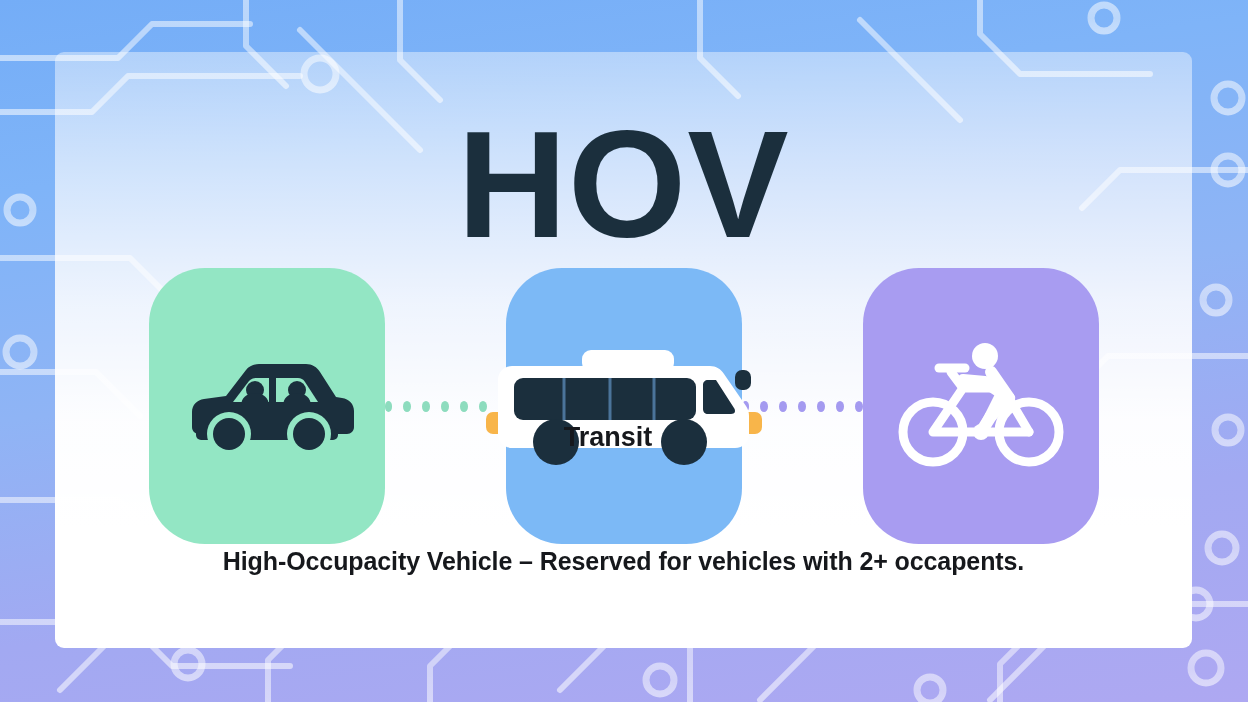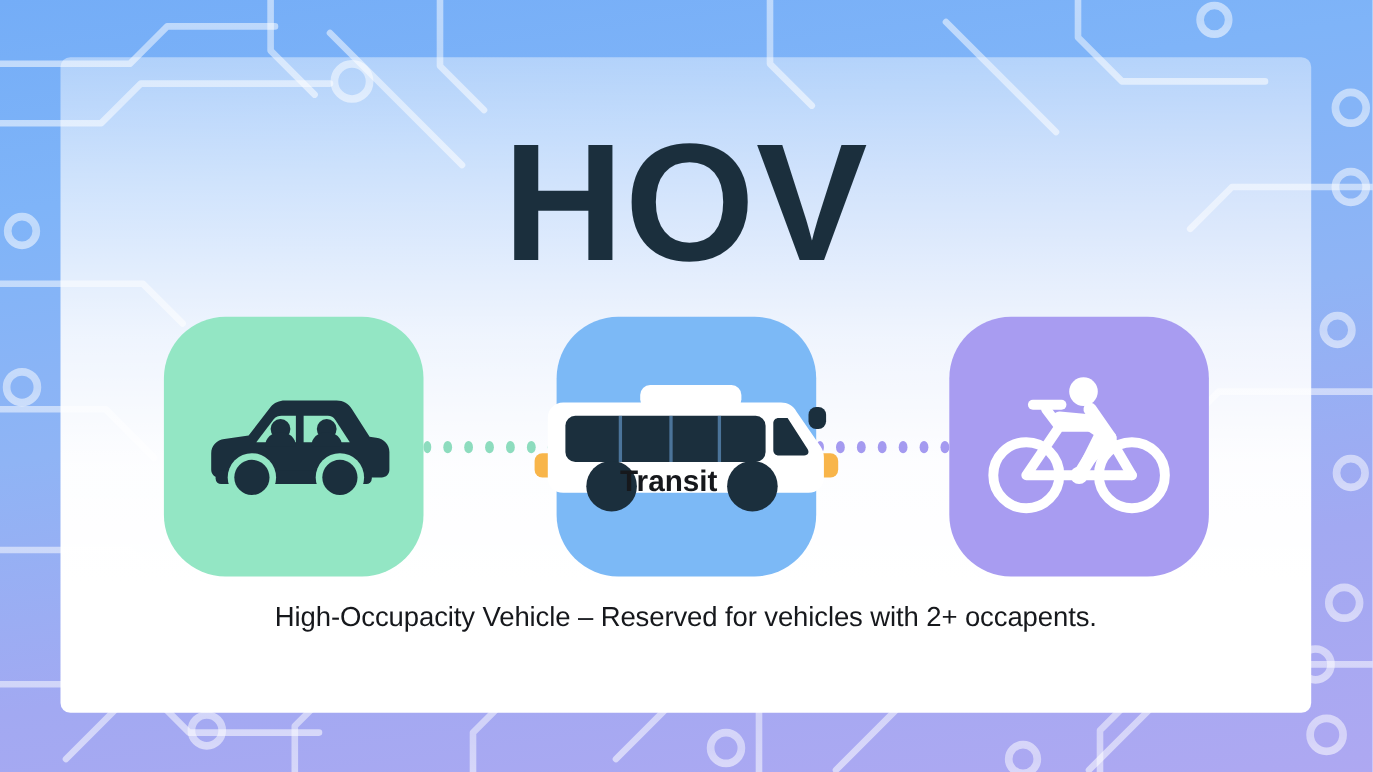--- a/index.html
+++ b/index.html
@@ -55,21 +55,21 @@
     position:absolute;
     top:232px; left:0; right:0;
     height:244px;
     display:flex;
     align-items:center;
     justify-content:center;
   }
 
   .tile{
     position:relative;
-    width:236px; height:236px;
+    width:236px; height:276px;
     border-radius:56px;
     flex:0 0 auto;
     display:flex;
     align-items:center;
     justify-content:center;
     text-align:right;
   }
   .tile-car{ background:#93e6c4; }
   .tile-bus{ background:#7cb9f6; overflow:visible; }
   .tile-bike{ background:#a89cf1; }
@@ -99,21 +99,21 @@
   }
   .connector-left .dot{ background:#8ddcbe; }
   .connector-right .dot{ background:#a49af0; }
 
   
   .caption{
     position:absolute;
     bottom:72px; left:0; right:0;
     text-align:center;
     font-size:25px;
-    font-weight:400;
+    font-weight:700;
     color:#16181c;
     letter-spacing:-0.1px;
   }
 </style>
 </head>
 <body>
 
 <div class="stage">
 
   <svg class="circuit" viewBox="0 0 1248 702" preserveAspectRatio="none">

